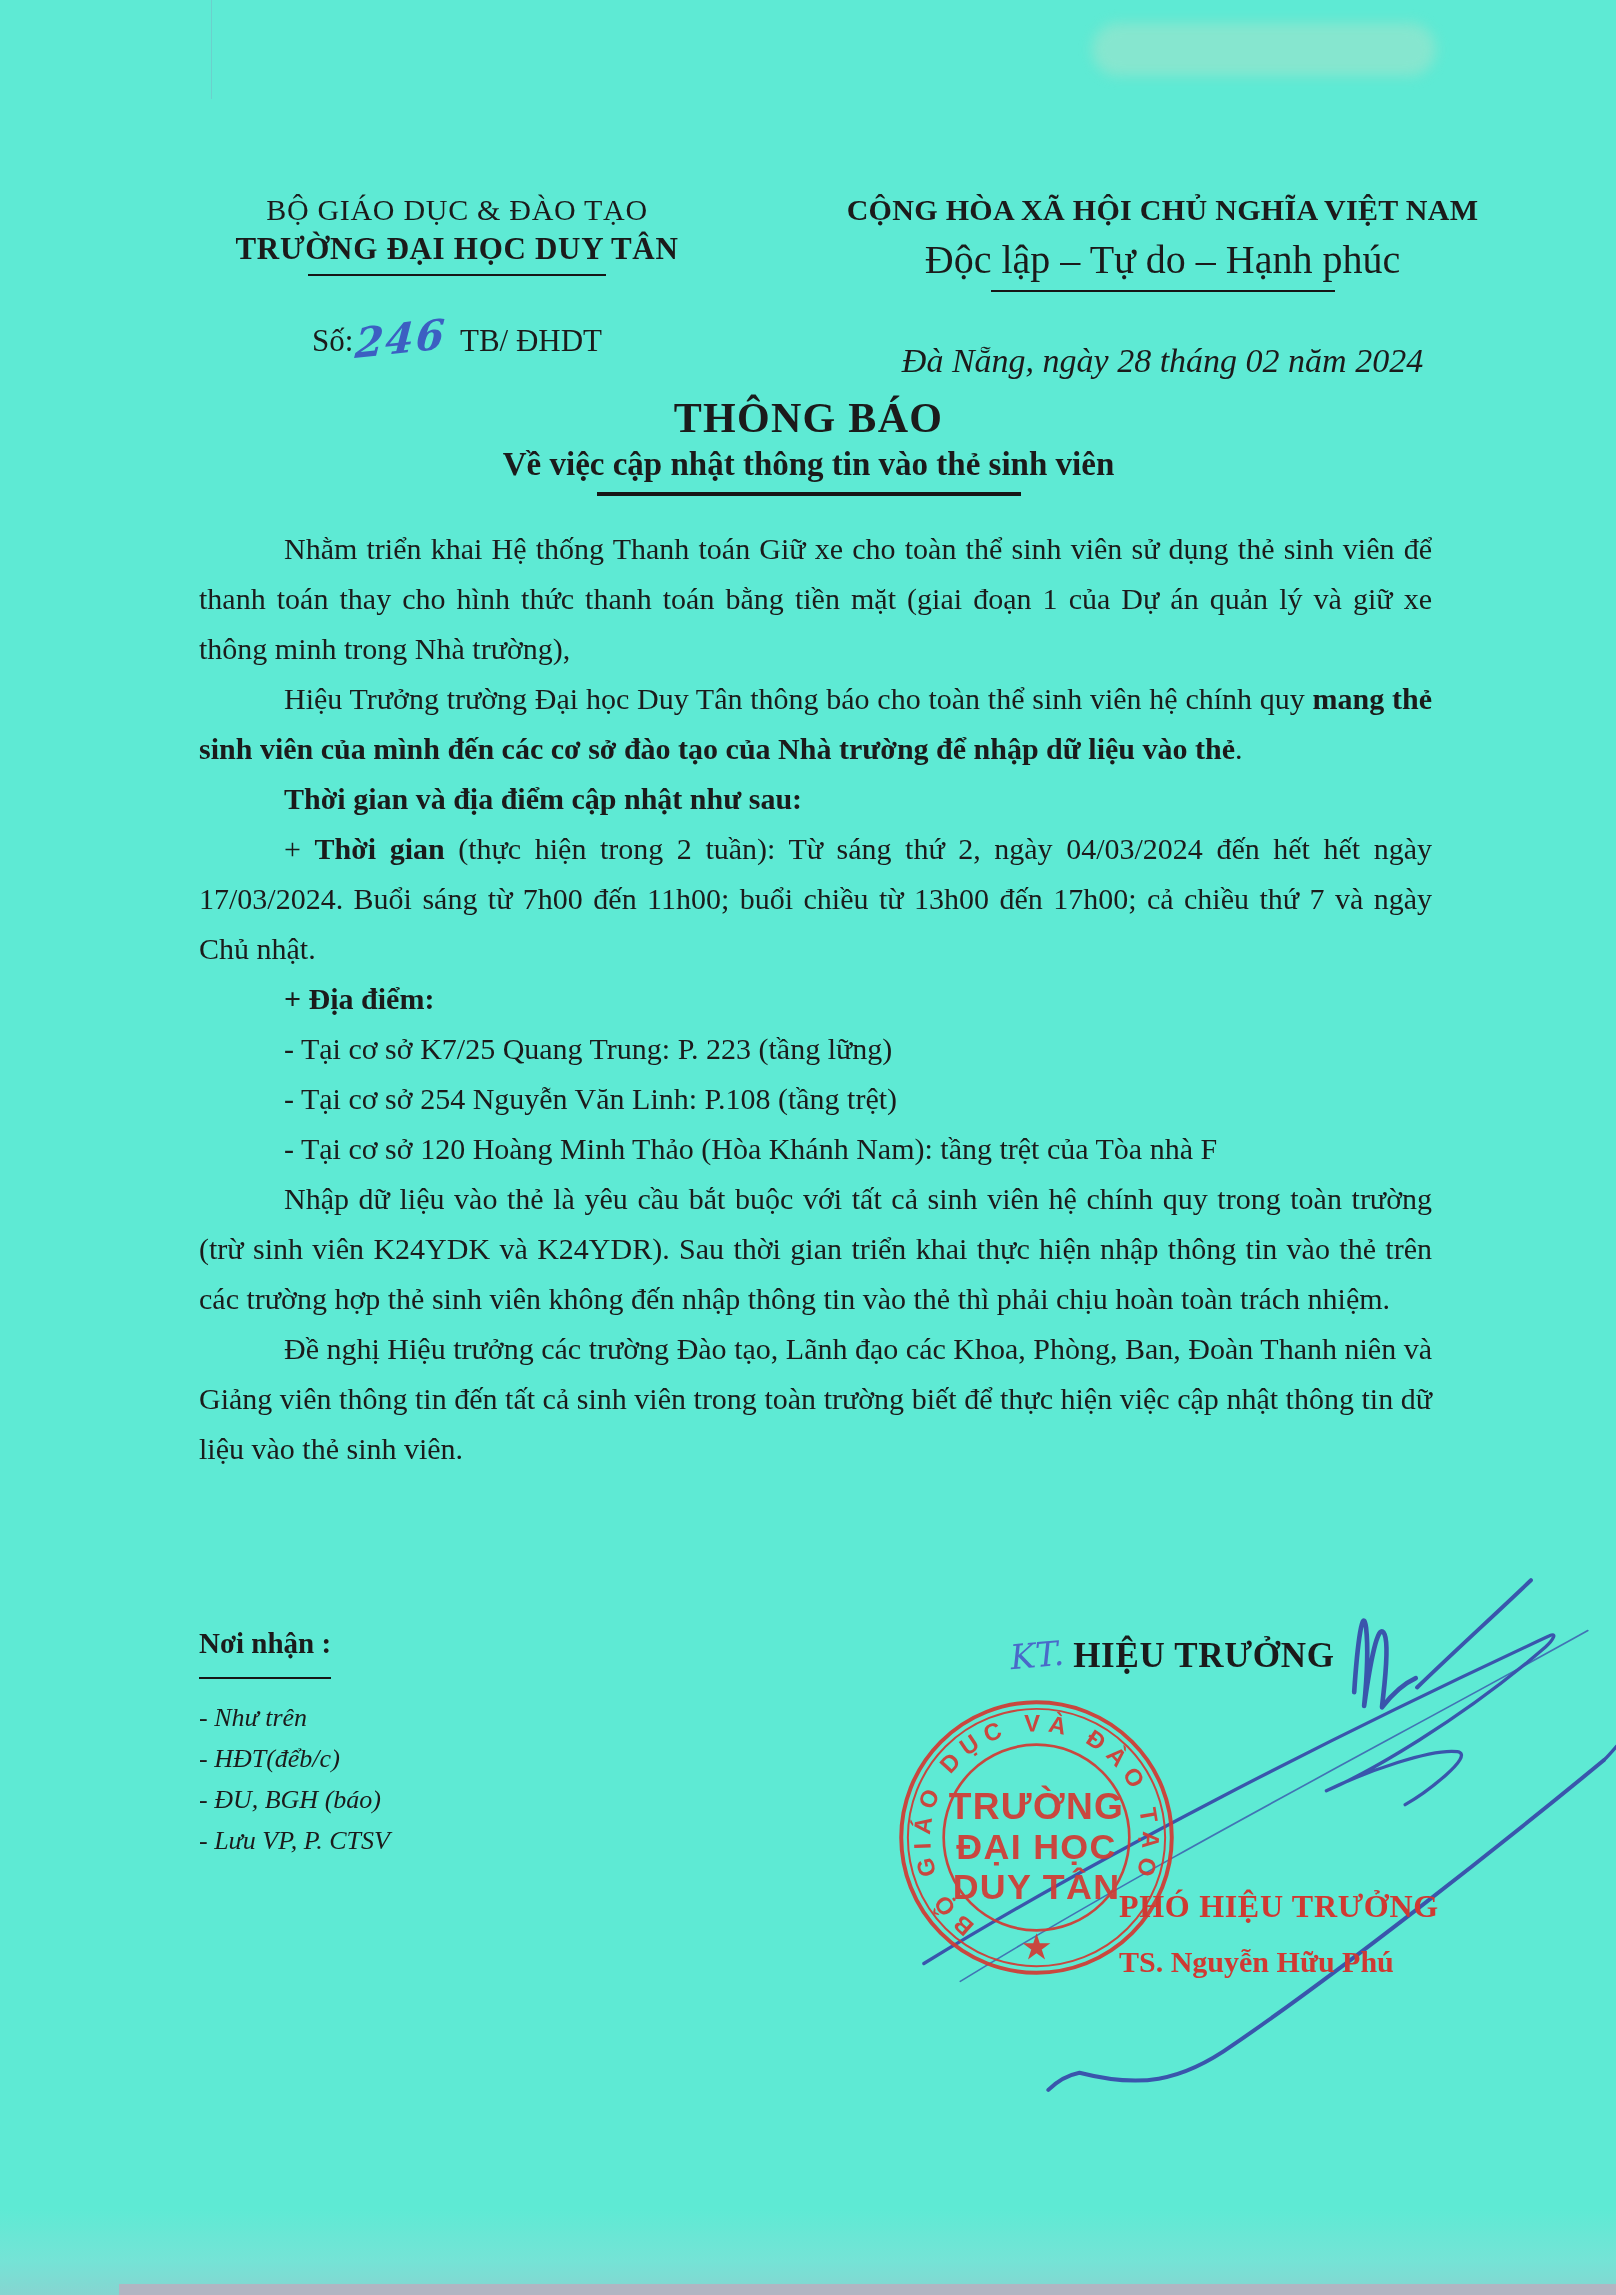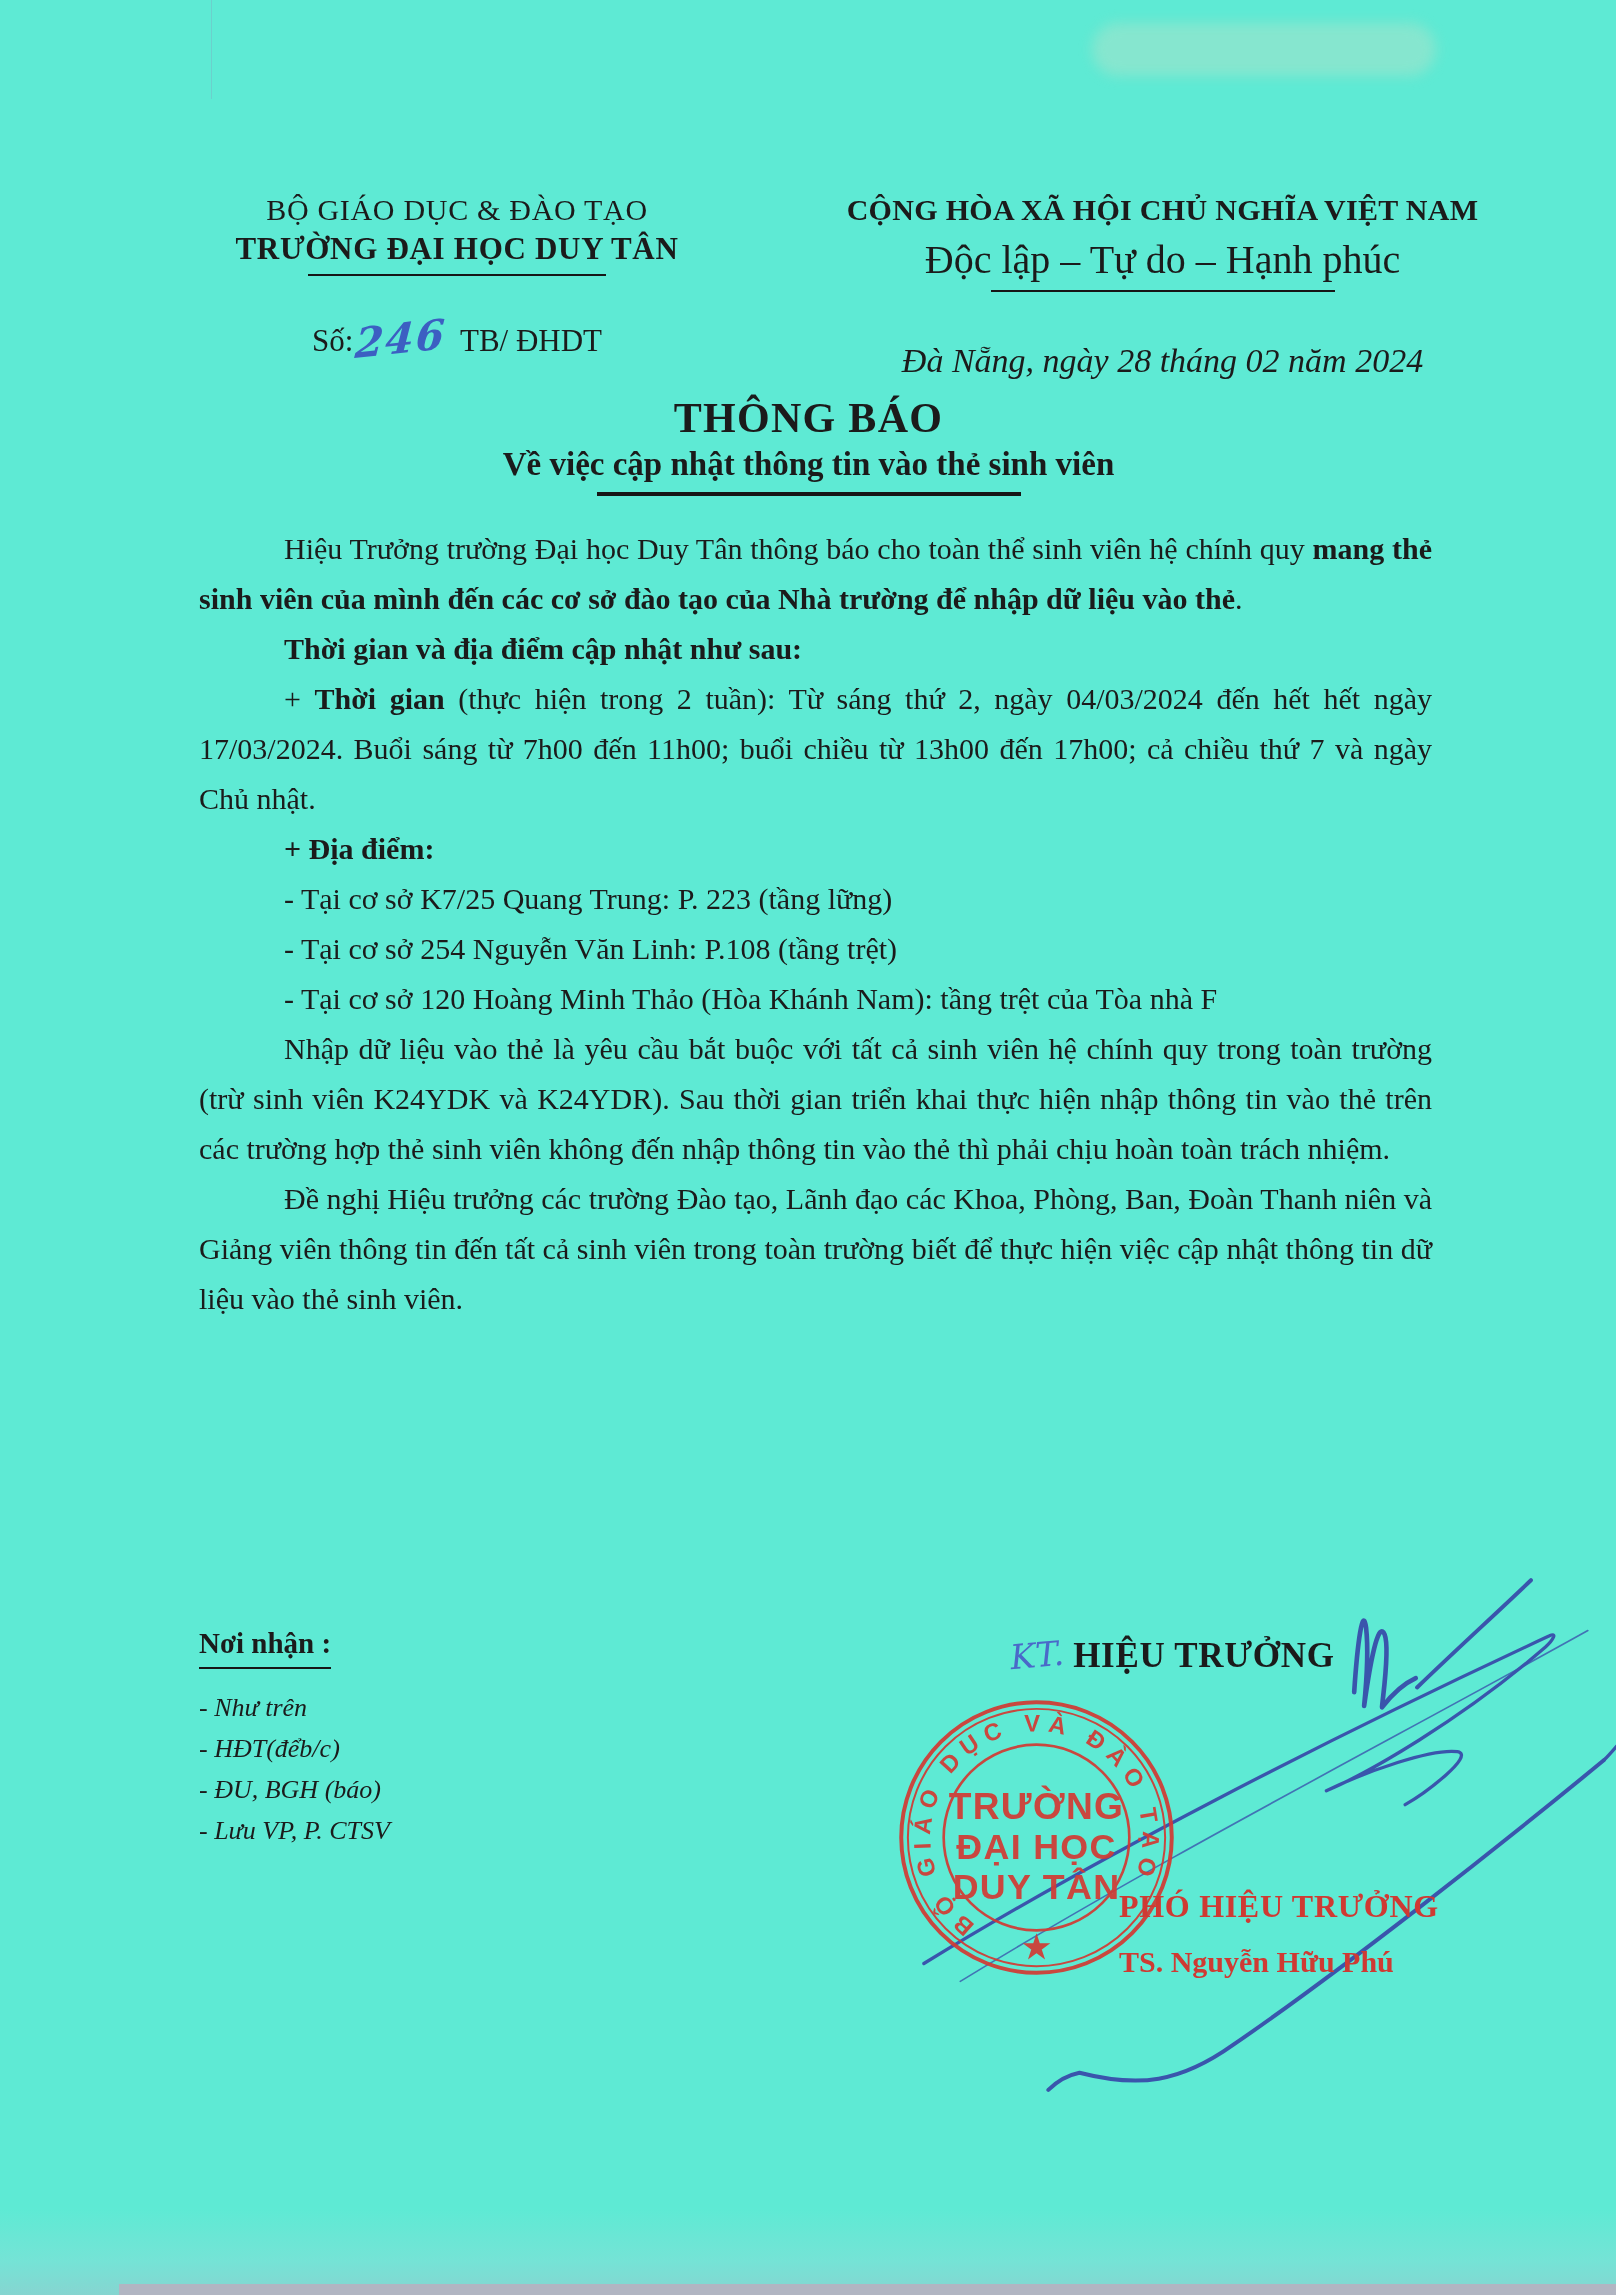--- a/index.html
+++ b/index.html
@@ -42,21 +42,21 @@
   .doc-body p{margin:0;}
   .indent{text-indent:85px;}
   .bold{font-weight:bold;}
   .loc-line{padding-left:85px;margin:0 0 14.6px 0;text-align:left;}
   .loc-first{margin-top:5.3px;}
   .diadiem{margin-bottom:6.6px;}
   
   .recipients{position:absolute;left:199px;top:1627px;width:411px;}
   .recipients .label{
     font-size:29px;font-weight:bold;display:inline-block;
-    border-bottom:2.6px solid #161616;padding-bottom:7px;
+    border-bottom:2.6px solid #161616;padding-bottom:17px;
   }
   .recipients .items{margin-top:18px;font-size:26px;font-style:italic;line-height:41px;}
   
   .sign-head{position:absolute;left:1010px;top:1635px;white-space:nowrap;}
   .kt{
     font-family:"DejaVu Serif",serif;font-style:italic;color:#4a69c9;
     font-size:34px;display:inline-block;transform:rotate(-5deg);margin-right:9.3px;
   }
   .sign-title{font-size:35px;font-weight:bold;letter-spacing:0.7px;}
   
@@ -96,20 +96,21 @@
     <div class="dateline">Đà Nẵng, ngày 28 tháng 02 năm 2024</div>
   </div>
 
   <div class="title-block">
     <div class="title-main">THÔNG BÁO</div>
     <div class="title-sub">Về việc cập nhật thông tin vào thẻ sinh viên</div>
     <div class="rule title-rule"></div>
   </div>
 
   <div class="doc-body">
+    <p class="indent">Nhằm triển khai Hệ thống Thanh toán Giữ xe cho toàn thể sinh viên sử dụng thẻ sinh viên để thanh toán thay cho hình thức thanh toán bằng tiền mặt (giai đoạn 1 của Dự án quản lý và giữ xe thông minh trong Nhà trường),</p>
     <p class="indent"><span>Hiệu Trưởng trường Đại học Duy Tân thông báo cho toàn thể sinh viên hệ chính quy </span><span class="bold">mang thẻ sinh viên của mình đến các cơ sở đào tạo của Nhà trường để nhập dữ liệu vào thẻ</span><span>.</span></p>
     <p class="indent bold">Thời gian và địa điểm cập nhật như sau:</p>
     <p class="indent"><span>+ </span><span class="bold">Thời gian</span><span> (thực hiện trong 2 tuần): Từ sáng thứ 2, ngày 04/03/2024 đến hết hết ngày 17/03/2024. Buổi sáng từ 7h00 đến 11h00; buổi chiều từ 13h00 đến 17h00; cả chiều thứ 7 và ngày Chủ nhật.</span></p>
     <p class="indent bold diadiem">+ Địa điểm:</p>
     <p class="loc-line loc-first">- Tại cơ sở K7/25 Quang Trung:  P. 223 (tầng lững)</p>
     <p class="loc-line">- Tại cơ sở 254 Nguyễn Văn Linh: P.108 (tầng trệt)</p>
     <p class="loc-line">- Tại cơ sở 120 Hoàng Minh Thảo (Hòa Khánh Nam): tầng trệt của Tòa nhà F</p>
     <p class="indent">Nhập dữ liệu vào thẻ là yêu cầu bắt buộc với tất cả sinh viên hệ chính quy trong toàn trường (trừ sinh viên K24YDK và K24YDR). Sau thời gian triển khai thực hiện nhập thông tin vào thẻ trên các trường hợp thẻ sinh viên không đến nhập thông tin vào thẻ thì phải chịu hoàn toàn trách nhiệm.</p>
     <p class="indent">Đề nghị Hiệu trưởng các trường Đào tạo, Lãnh đạo các Khoa, Phòng, Ban, Đoàn Thanh niên và Giảng viên thông tin đến tất cả sinh viên trong toàn trường biết để thực hiện việc cập nhật thông tin dữ liệu vào thẻ sinh viên.</p>
   </div>

